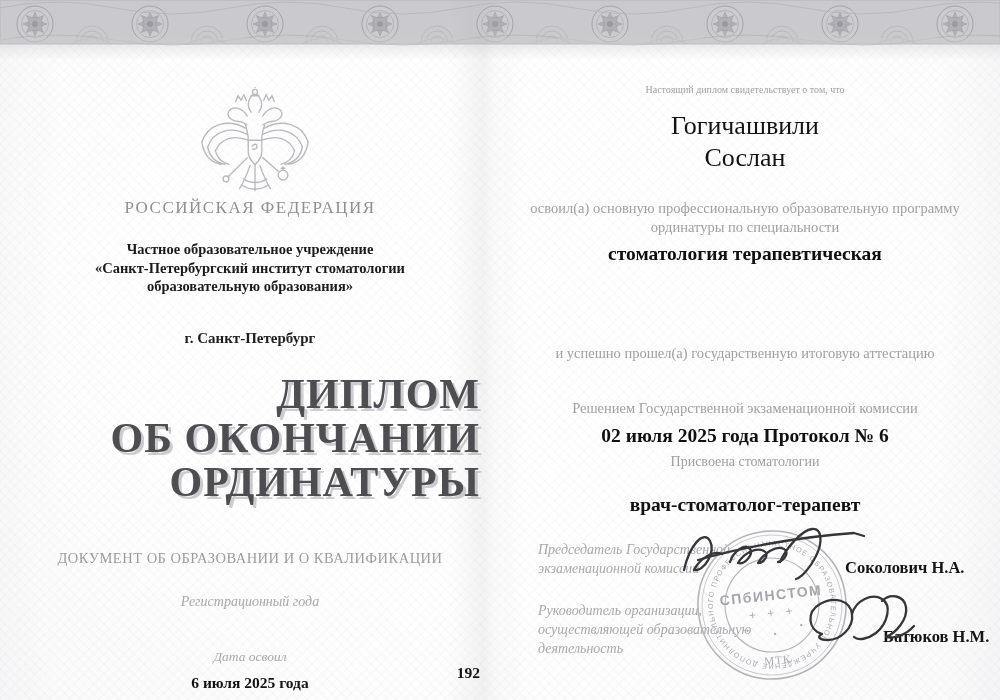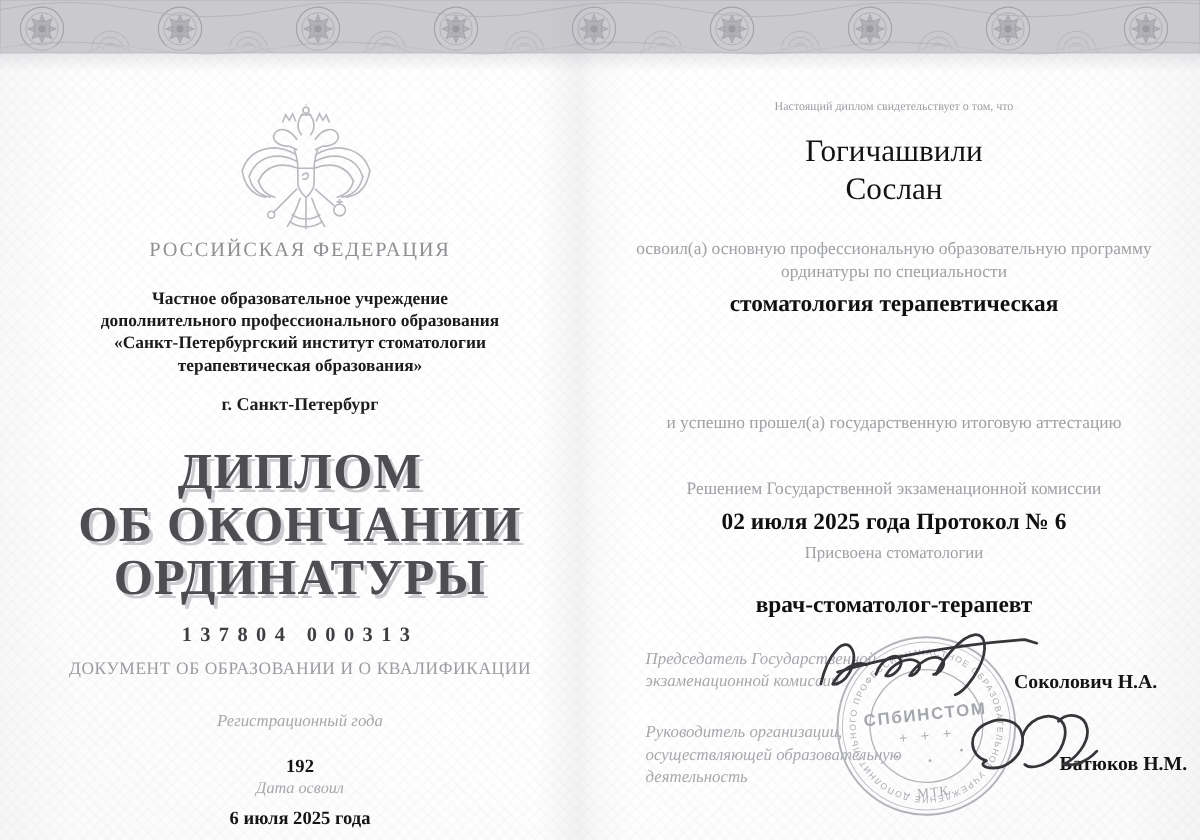--- a/index.html
+++ b/index.html
@@ -35,20 +35,21 @@
   .rcol{left:505px;width:480px;}
   .muted{color:#9da0a4;}
   .muted-i{color:#a6a8ac;font-style:italic;}
   .country{font-size:17px;letter-spacing:1.5px;color:#8f9094;}
   .inst{font-size:14.5px;font-weight:bold;line-height:18.5px;color:#1b1b1b;}
   .city{font-size:15px;font-weight:bold;margin-top:12px;}
   .big-title{
     font-size:42px;line-height:44px;font-weight:bold;letter-spacing:1px;
     color:#4d4d52;
     text-shadow:3px 3px 0 rgba(145,145,152,0.45);
+    text-align:right;
   }
   .serial{font-size:17px;font-weight:600;letter-spacing:7px;color:#3f3f43;}
   .doc-type{font-size:14.5px;letter-spacing:0.5px;color:#9b9ca1;}
   .small-label{font-size:14px;}
   .value{font-size:15.5px;font-weight:600;color:#141414;}
   .intro{font-size:10px;}
   .name{font-size:26px;line-height:32px;color:#131313;}
   .gray-line{font-size:14.5px;line-height:19px;}
   .bold-line{font-size:19.5px;font-weight:bold;color:#101010;}
   .sig-label{font-size:14px;line-height:19px;font-style:italic;color:#a6a8ac;text-align:left;}
@@ -135,38 +136,36 @@
       <path d="M68,74 L84,88"></path>
         <circle cx="89" cy="92" r="5"></circle>
         <path d="M89,87 v-4 M87,85 h4"></path>
     </svg>
   </div>
 
   <div class="abs ctr lcol country" style="top:198px;">РОССИЙСКАЯ ФЕДЕРАЦИЯ</div>
 
   <div class="abs ctr lcol inst" style="top:240px;">
     <div>Частное образовательное учреждение</div>
-    <div>дополнительного профессионального образования</div>
     <div>«Санкт-Петербургский институт стоматологии</div>
-    <div>терапевтическая образования»</div>
+    <div>образовательную образования»</div>
   </div>
 
   <div class="abs ctr lcol city" style="top:318px;">г. Санкт-Петербург</div>
 
   <div class="abs ctr lcol big-title" style="top:372px;">
     <div>ДИПЛОМ</div>
     <div>ОБ ОКОНЧАНИИ</div>
     <div>ОРДИНАТУРЫ</div>
   </div>
 
-  <div class="abs ctr lcol serial" style="top:519px;">137804 000313</div>
   <div class="abs ctr lcol doc-type" style="top:550px;">ДОКУМЕНТ ОБ ОБРАЗОВАНИИ И О КВАЛИФИКАЦИИ</div>
 
   <div class="abs ctr lcol muted-i small-label" style="top:594px;">Регистрационный года</div>
-  <div class="abs ctr lcol value" style="top:630px;">192</div>
+  <div class="abs ctr lcol value" style="top:664px;text-align:right;">192</div>
   <div class="abs ctr lcol muted-i" style="top:649px;font-size:13.5px;">Дата освоил</div>
   <div class="abs ctr lcol value" style="top:674px;">6 июля 2025 года</div>
 
   <div class="abs ctr rcol muted intro" style="top:84px;">Настоящий диплом свидетельствует о том, что</div>
   <div class="abs ctr rcol name" style="top:110px;">Гогичашвили</div>
   <div class="abs ctr rcol name" style="top:142px;">Сослан</div>
 
   <div class="abs ctr rcol muted gray-line" style="top:176px;margin-top:23px;">
     <div>освоил(а) основную профессиональную образовательную программу</div>
     <div>ординатуры по специальности</div>

